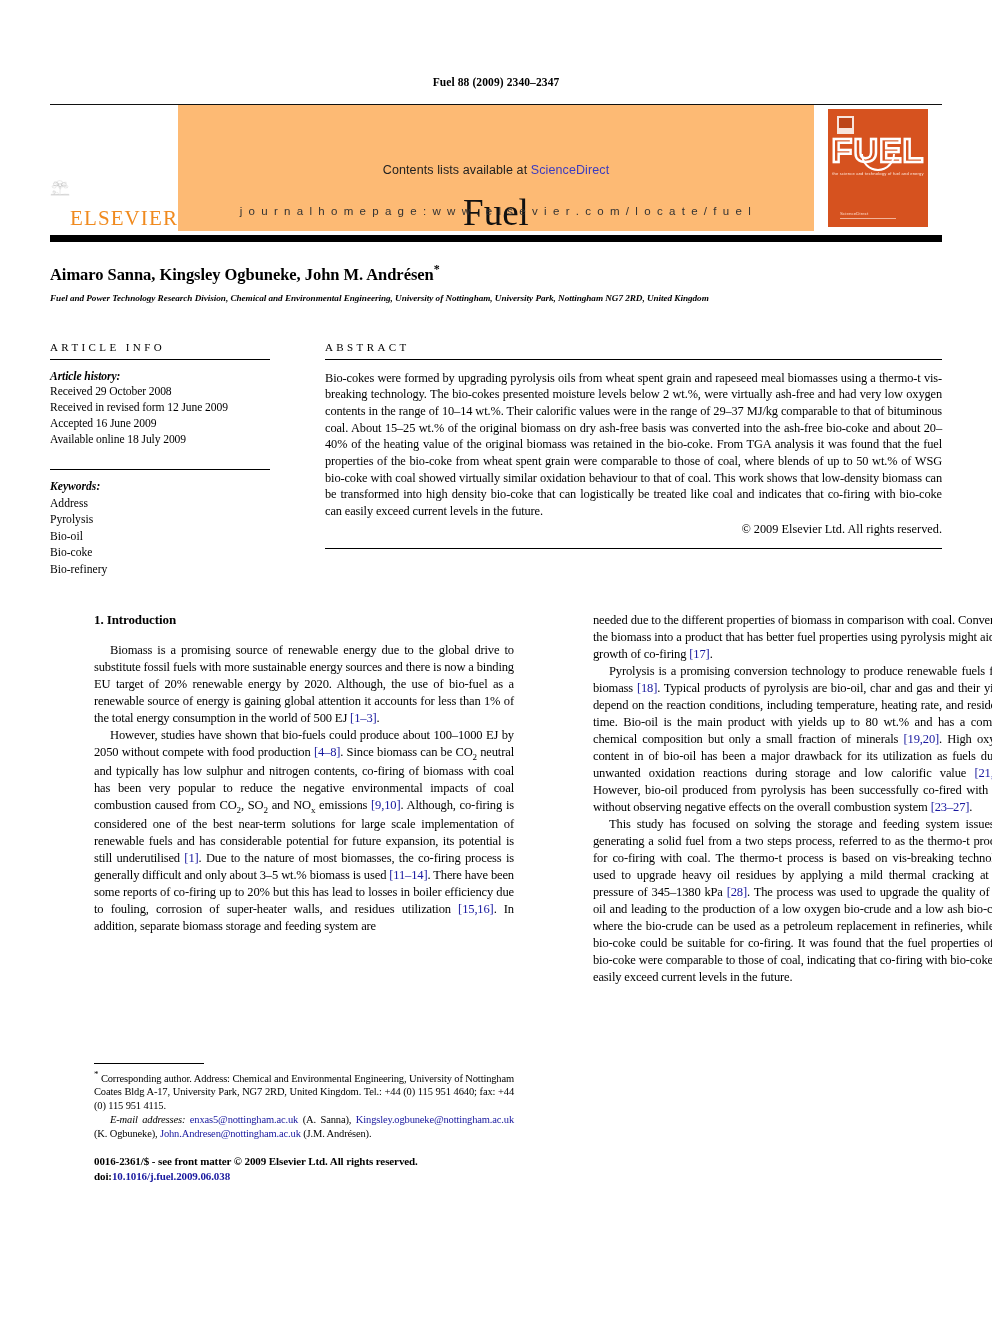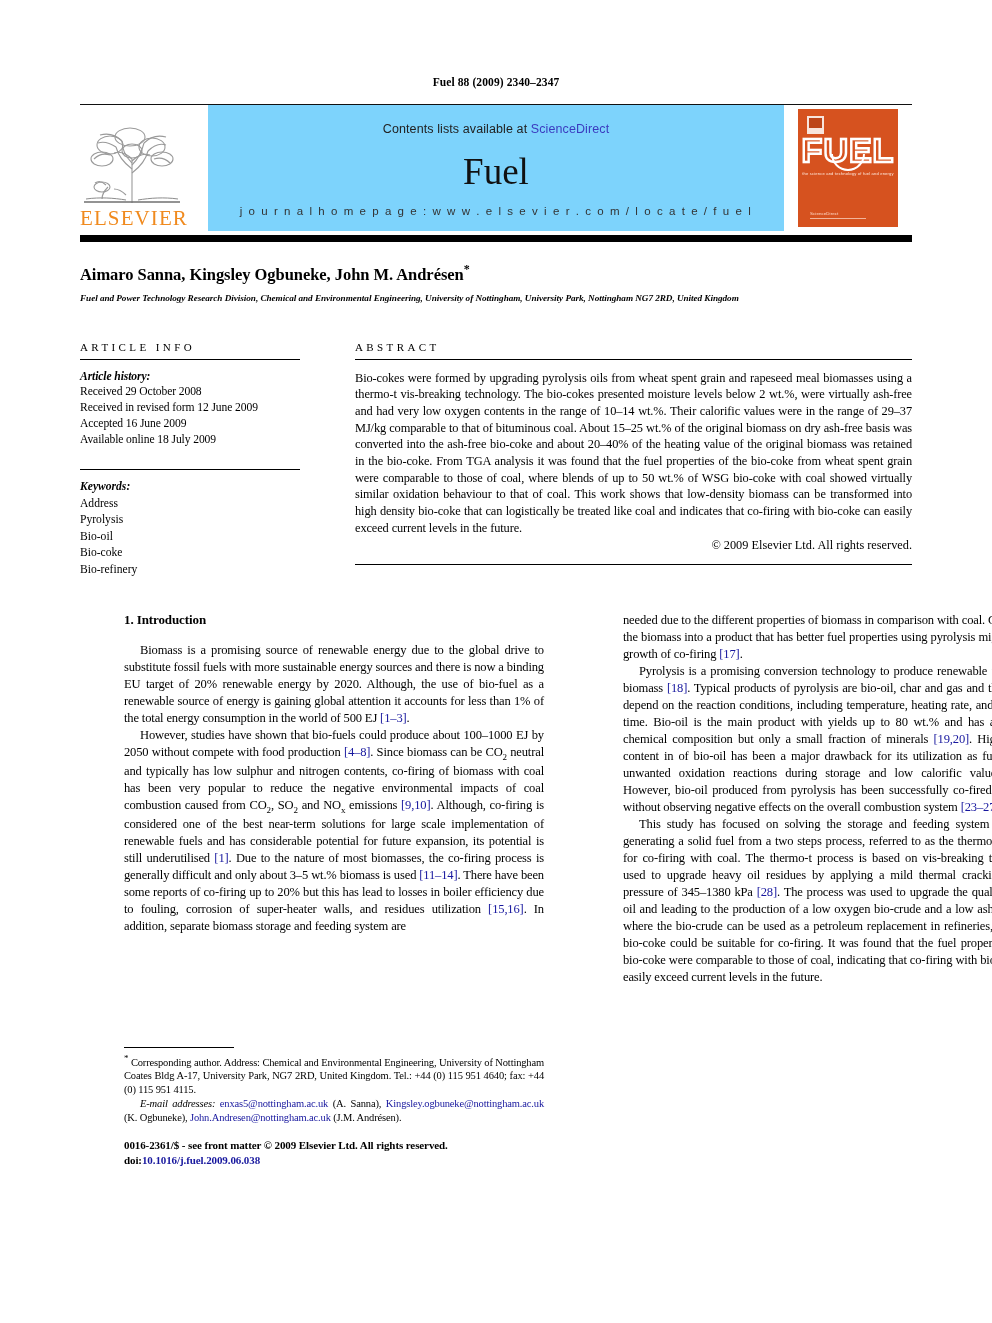--- a/index.html
+++ b/index.html
@@ -6,21 +6,21 @@
   html, body { margin: 0; padding: 0; }
   body {
     width: 992px;
     height: 1323px;
     background: #ffffff;
     font-family: "Liberation Serif", serif;
     color: #000000;
     position: relative;
     overflow: hidden;
   }
-  .page { position: relative; width: 992px; height: 1323px; padding: 0 80px; }
+  .page { position: relative; width: 992px; height: 1323px; padding: 0 50px; }
 
   
   .running-head {
     text-align: center;
     font-family: "Liberation Serif", serif;
     font-size: 11.5px;
     font-weight: bold;
     letter-spacing: .1px;
     padding-top: 76px;
   }
@@ -30,42 +30,42 @@
     margin-top: 16px;
     border-top: 1.3px solid #111;
     display: flex;
     align-items: stretch;
     height: 127px;
   }
   .elsevier-cell {
     width: 128px;
     flex: 0 0 128px;
     display: flex;
-    flex-direction: column;
+    flex-direction: row;
     justify-content: flex-end;
-    align-items: flex-start;
+    align-items: flex-end;
     padding-bottom: 2px;
     background: #ffffff;
   }
   .tree-svg { display: block; }
   .elsevier-word {
     font-family: "Liberation Serif", serif;
     font-size: 21px;
     letter-spacing: 1.1px;
     color: #f08a1e;
     line-height: 1;
     margin-top: 1px;
   }
   .banner {
     flex: 1 1 auto;
-    background: #7dd3fc;
+    background: #fdba74;
     display: flex;
     flex-direction: column;
     align-items: center;
-    justify-content: flex-start;
+    justify-content: flex-end;
     padding-top: 17px;
     position: relative;
   }
   .contents-line {
     font-family: "Liberation Sans", sans-serif;
     font-size: 12.5px;
     color: #222;
     letter-spacing: .1px;
   }
   .contents-line .sd-link { color: #3b3bbf; }
@@ -244,21 +244,21 @@
     letter-spacing: -.15px;
   }
   p.para.noindent { text-indent: 0; }
   .cite { color: #17179e; }
   sub { font-size: .72em; }
 
   
   .footnote-wrap {
     position: absolute;
     left: 0;
-    bottom: 16px;
+    bottom: 0;
     width: 420px;
   }
   .fn-rule { width: 110px; border-top: 1.1px solid #000; margin-bottom: 4px; }
   .footnote {
     font-size: 10.5px;
     line-height: 1.34;
     text-align: justify;
     letter-spacing: -.15px;
   }
   .footnote .ital { font-style: italic; }

